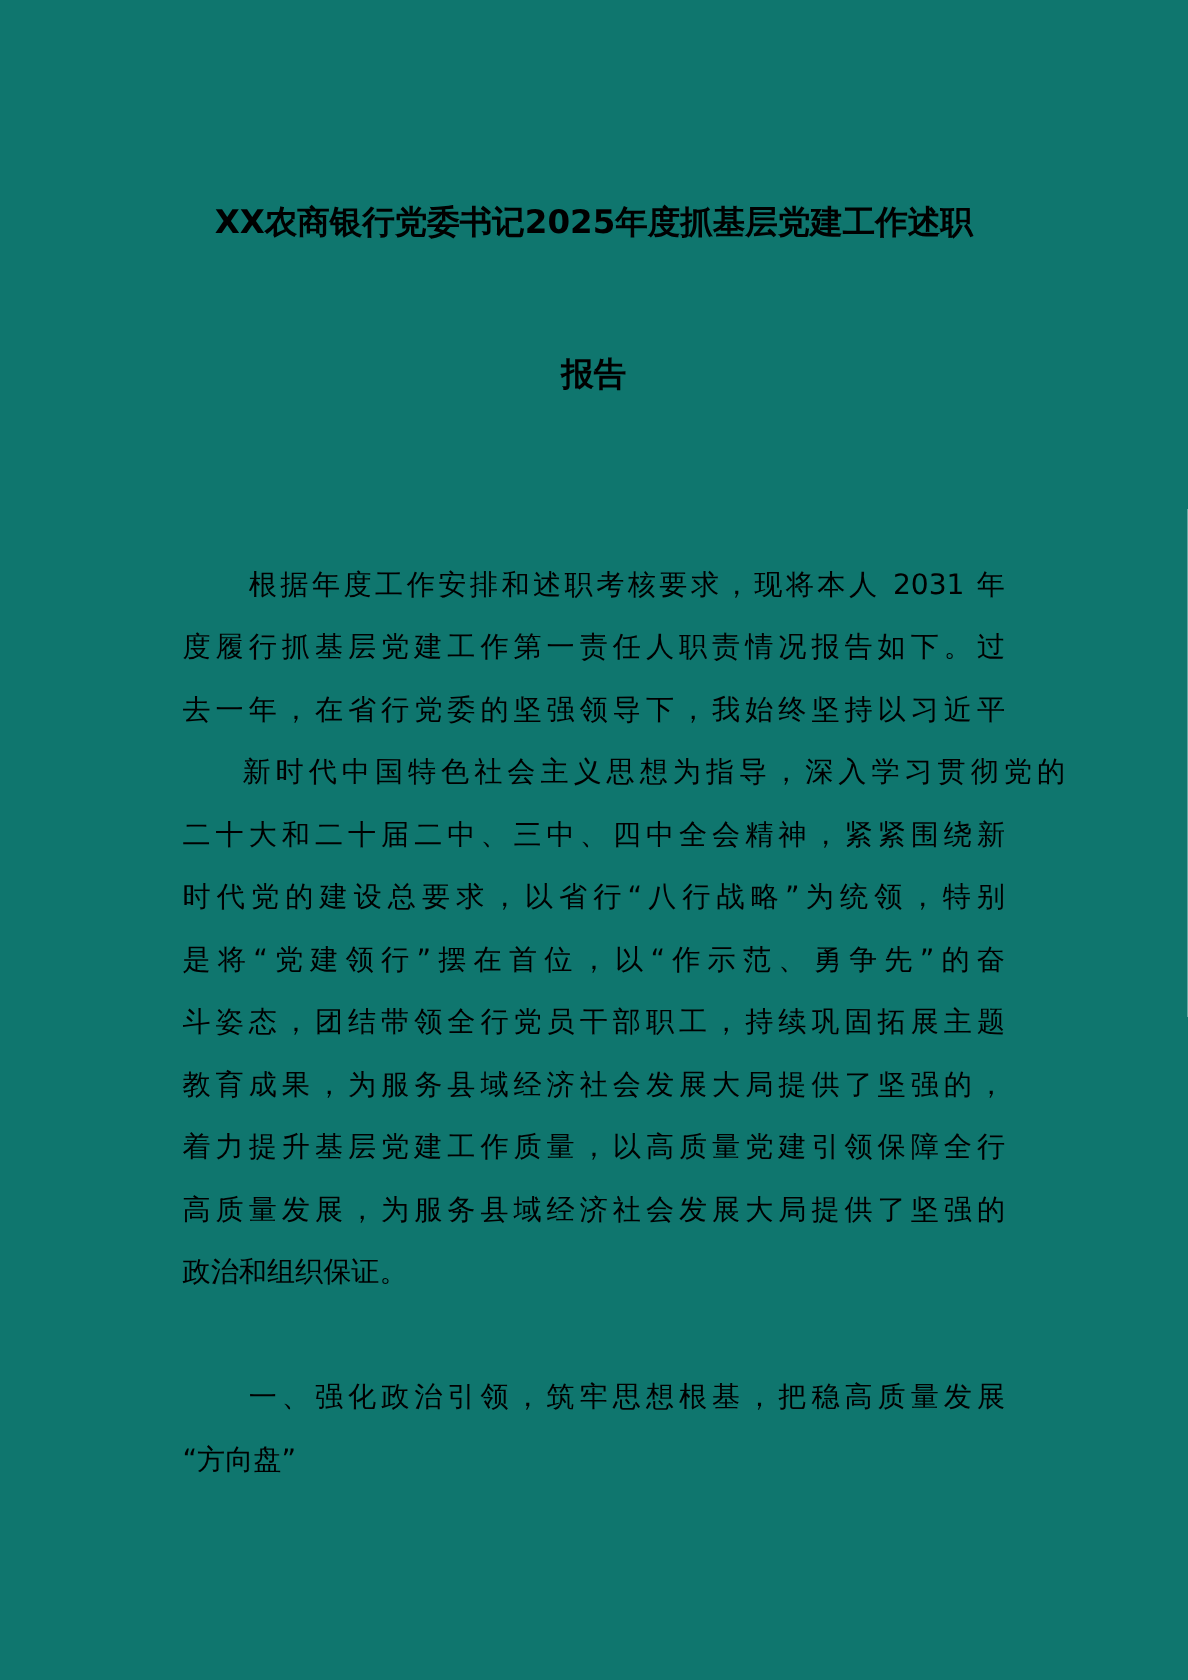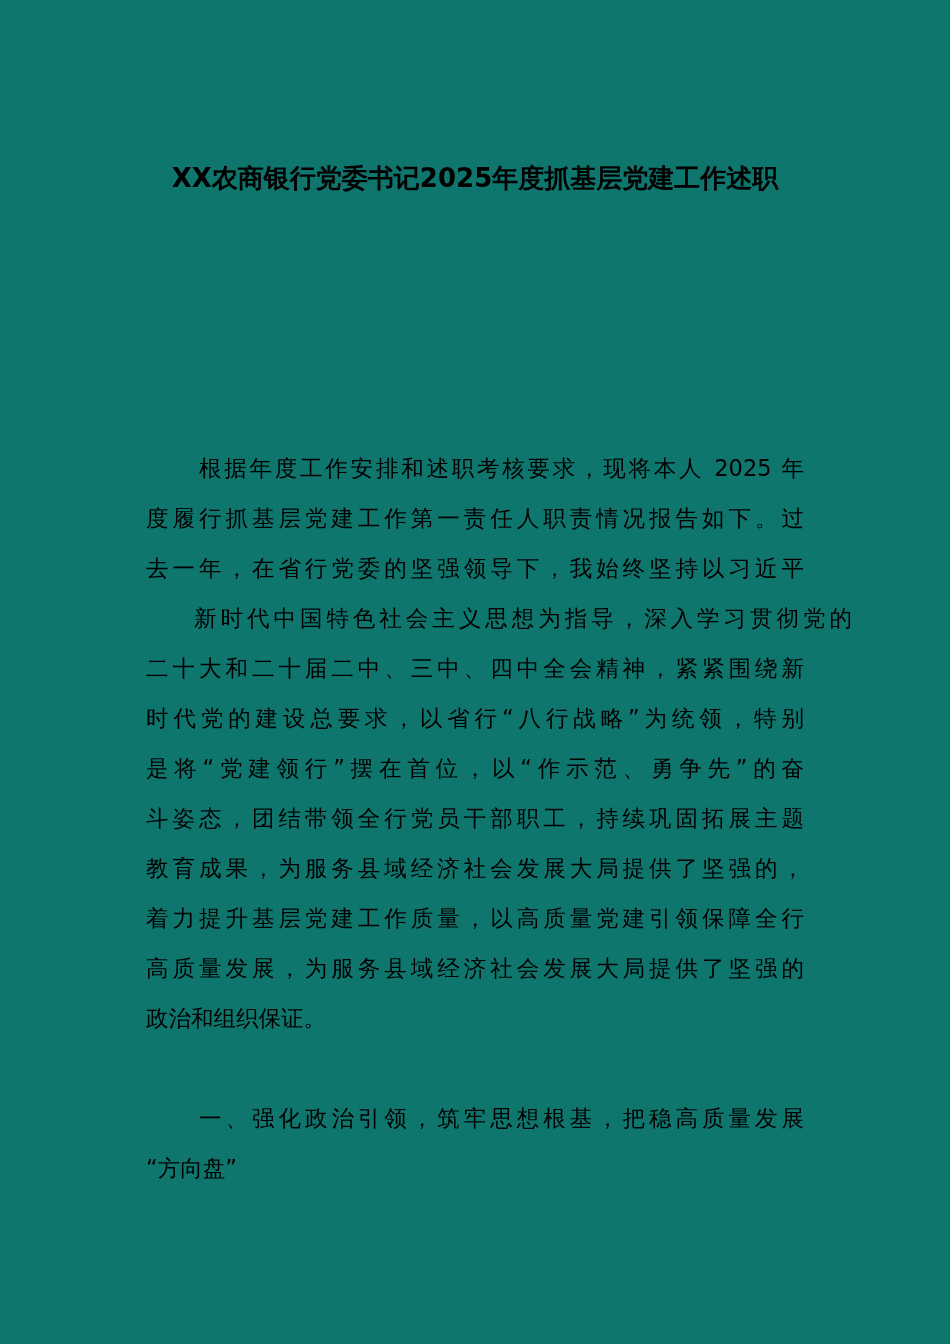--- a/index.html
+++ b/index.html
@@ -53,23 +53,24 @@
     left: 199px;
     width: 605px;
   }
 </style>
 </head>
 <body>
 
 <div class="page">
 
   <div class="title-line l1">XX农商银行党委书记2025年度抓基层党建工作述职</div>
+  <div class="title-line l2">报告</div>
 
   <div>
-    <div class="body-line indent" style="top:453px;">根据年度工作安排和述职考核要求，现将本人 2025 年</div>
+    <div class="body-line indent" style="top:453px;">根据年度工作安排和述职考核要求，现将本人 2031 年</div>
     <div class="body-line" style="top:503px;">度履行抓基层党建工作第一责任人职责情况报告如下。过</div>
     <div class="body-line" style="top:553px;">去一年，在省行党委的坚强领导下，我始终坚持以习近平</div>
     <div class="body-line" style="top:603px;margin-left:48px;">新时代中国特色社会主义思想为指导，深入学习贯彻党的</div>
     <div class="body-line" style="top:653px;">二十大和二十届二中、三中、四中全会精神，紧紧围绕新</div>
     <div class="body-line" style="top:703px;">时代党的建设总要求，以省行“八行战略”为统领，特别</div>
     <div class="body-line" style="top:753px;">是将“党建领行”摆在首位，以“作示范、勇争先”的奋</div>
     <div class="body-line" style="top:803px;">斗姿态，团结带领全行党员干部职工，持续巩固拓展主题</div>
     <div class="body-line" style="top:853px;">教育成果，为服务县域经济社会发展大局提供了坚强的，</div>
     <div class="body-line" style="top:903px;">着力提升基层党建工作质量，以高质量党建引领保障全行</div>
     <div class="body-line" style="top:953px;">高质量发展，为服务县域经济社会发展大局提供了坚强的</div>

